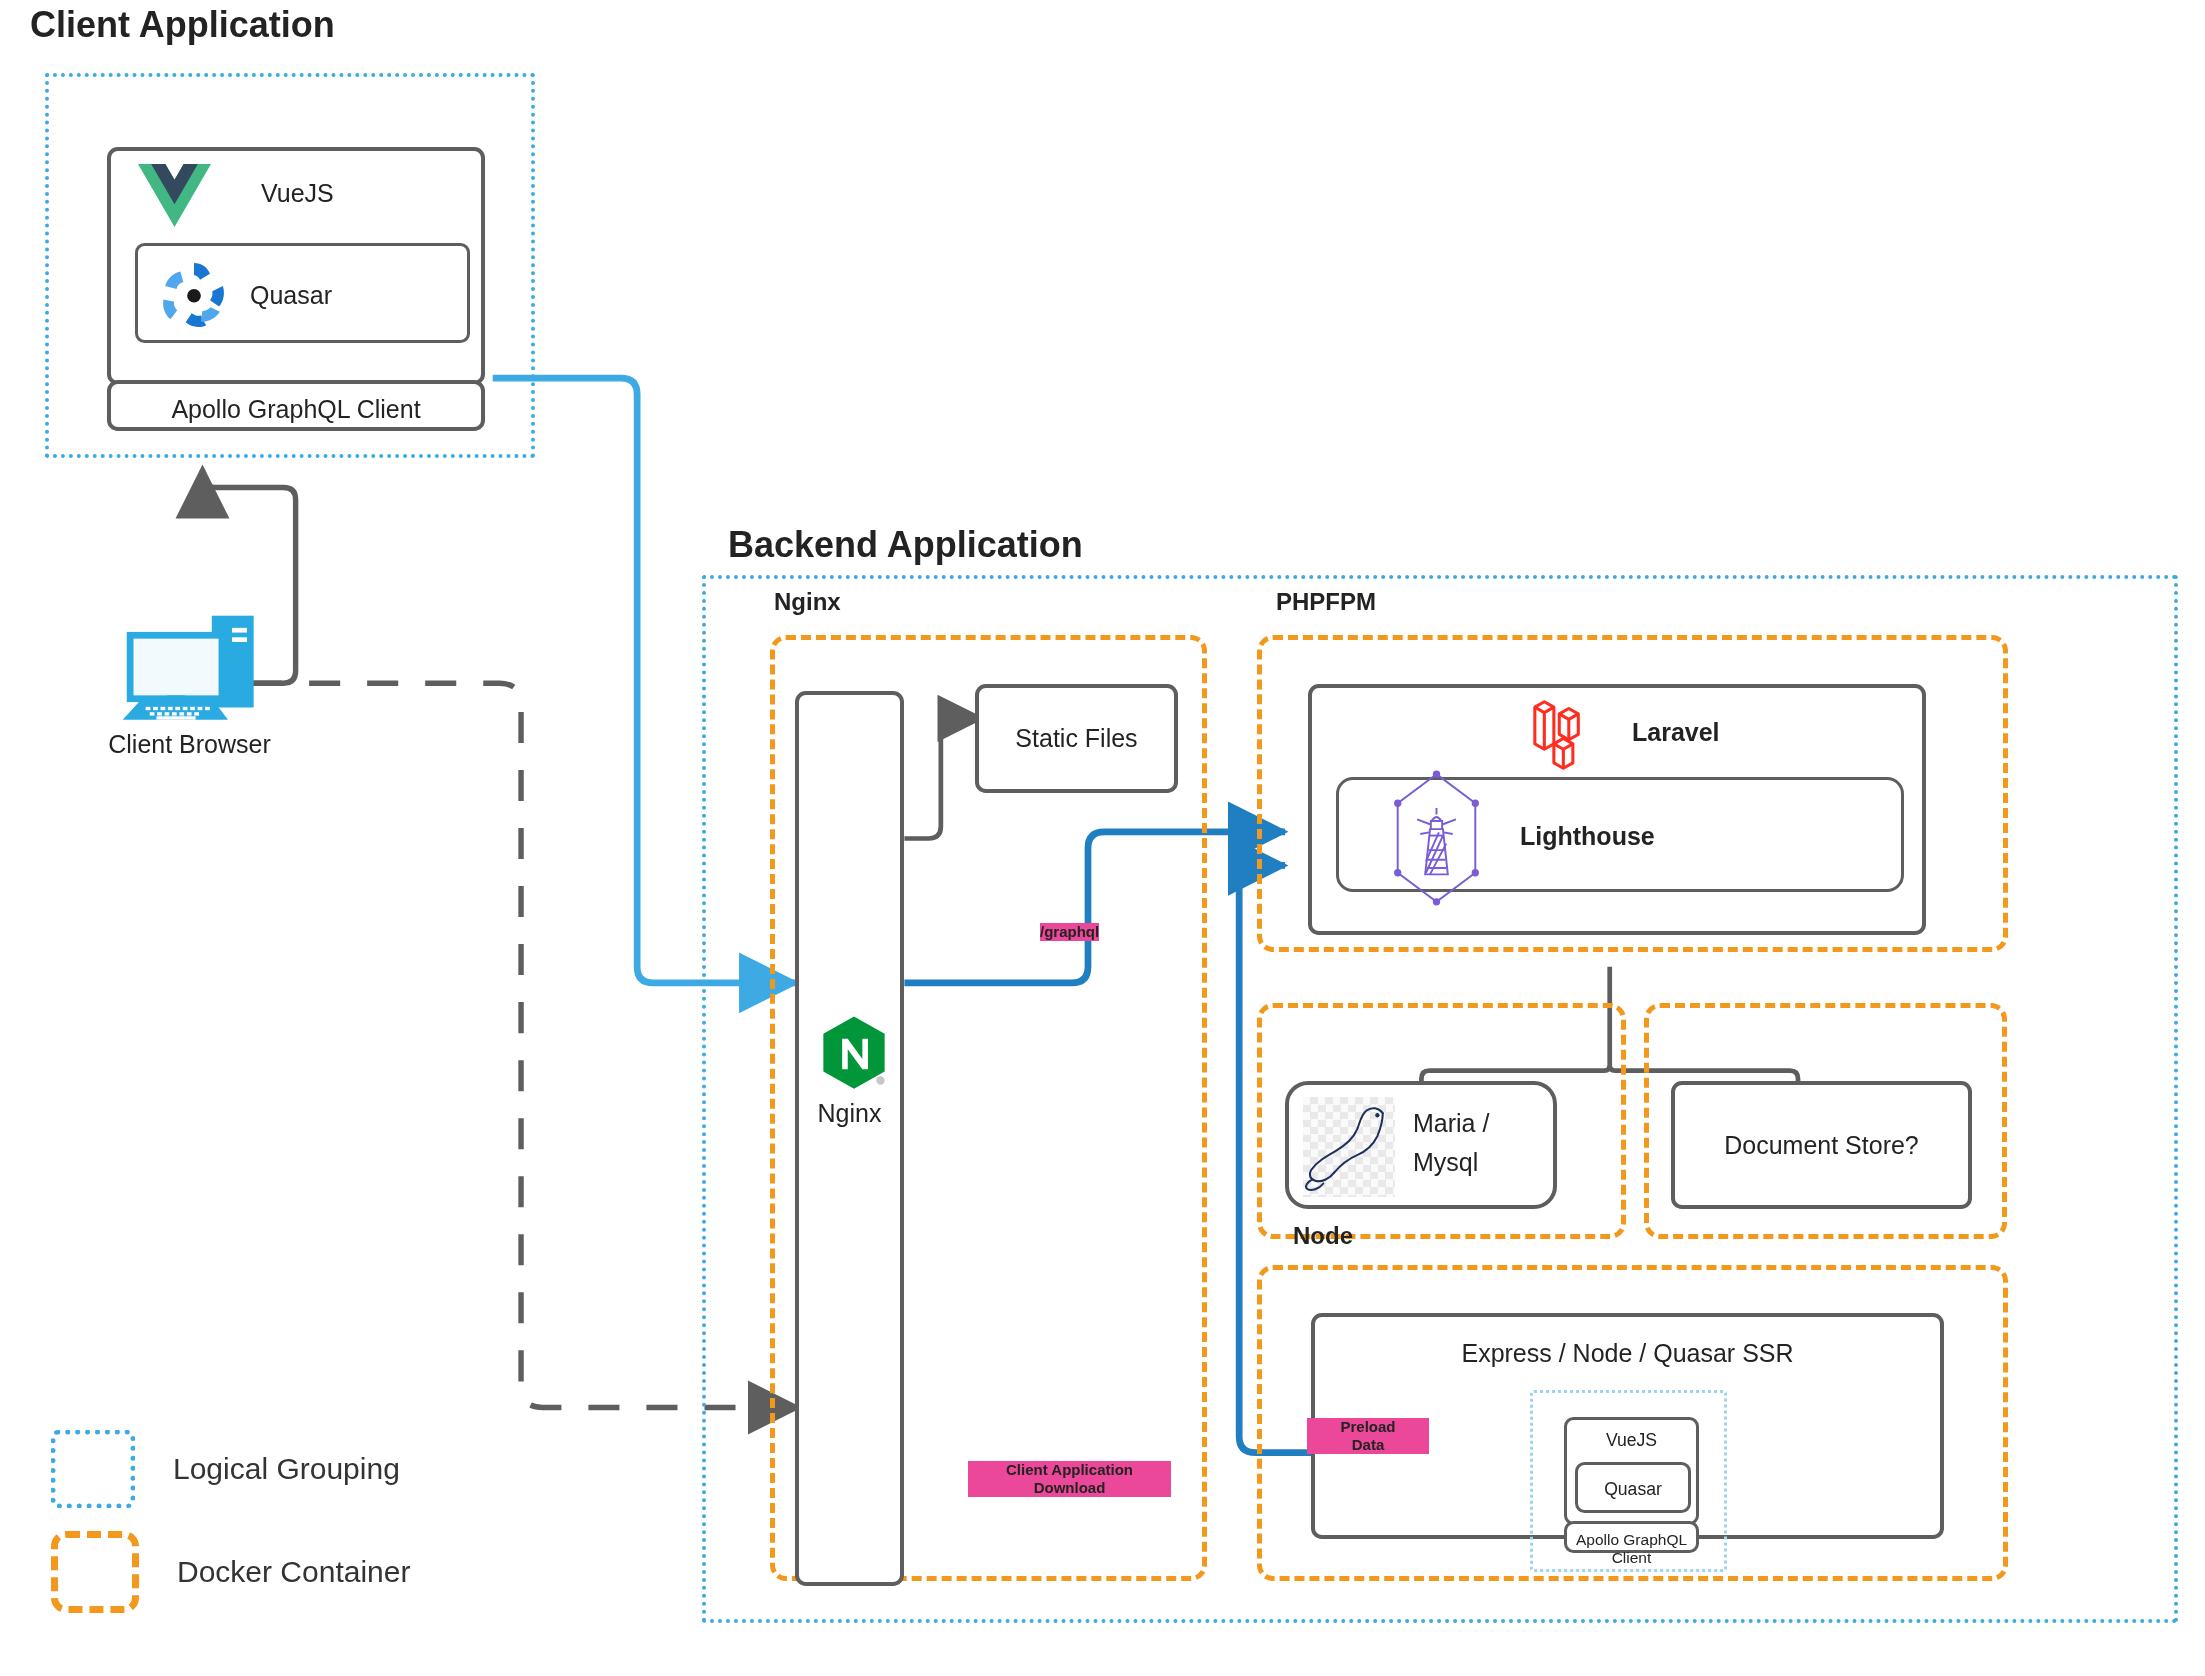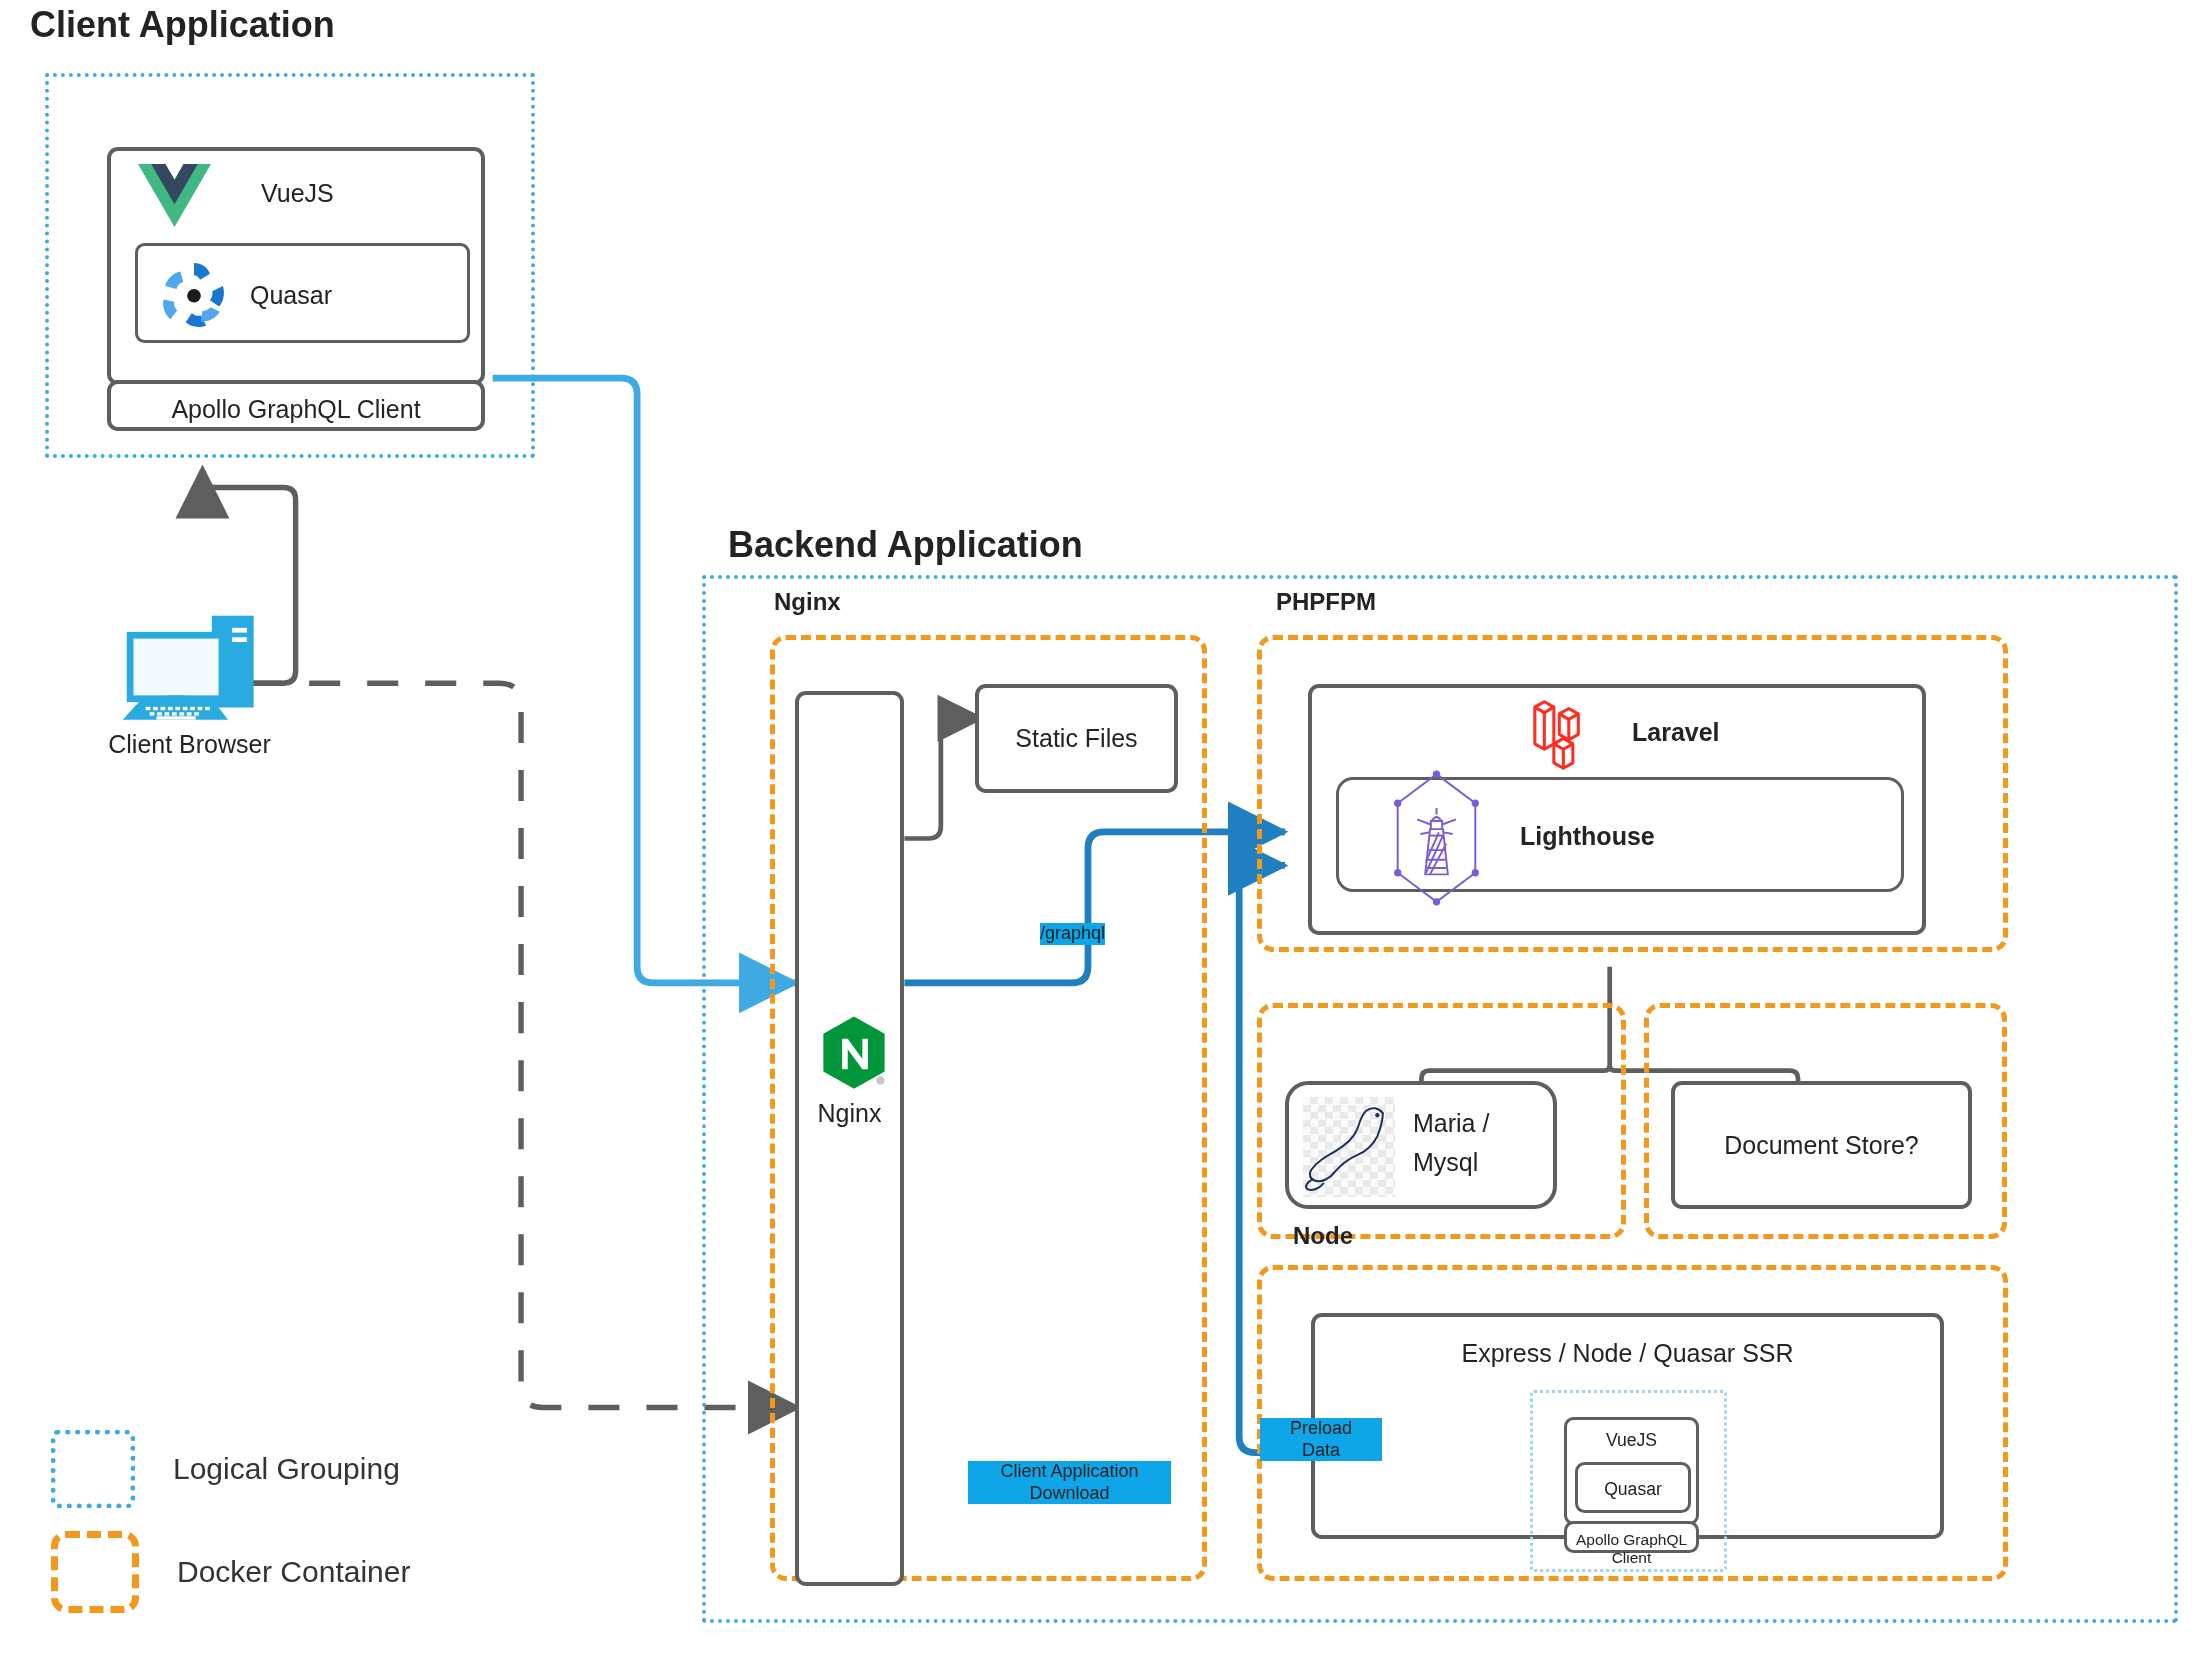--- a/index.html
+++ b/index.html
@@ -68,25 +68,25 @@
   }
   .lbl-36{font-size:25px;}
   .lbl-25{font-size:17.6px;}
   .lbl-22{font-size:15.5px;}
   .center-text{
     position:absolute;left:0;right:0;text-align:center;
   }
 
   .edge-label{
     position:absolute;
-    font-weight:normal;
-    font-size:18px;
+    font-weight:bold;
+    font-size:15px;
     color:#232323;
     white-space:nowrap;
-    background:#0ea5e9;
+    background:#ec4899;
     line-height:1.2;
     text-align:center;
   }
 
   svg.wires{position:absolute;left:0;top:0;width:2205px;height:1677px;overflow:visible;pointer-events:none;}
 
   .legend-swatch-logical{
     width:74px;height:68px;
     border:5.4px dotted #3daae3;
     border-radius:6.8px;
@@ -324,21 +324,21 @@
           <div class="center-text lbl-25" style="top:13.5px;">Quasar</div>
         </div>
       </div>
 
       <div class="abs node-thin" style="left:31px; top:128px; width:135px; height:32px;">
         <div class="center-text lbl-22" style="top:6.8px;">Apollo GraphQL Client</div>
       </div>
     </div>
   </div>
 
-  <div class="edge-label" style="left:1260px; top:1418px; width:122px;">
+  <div class="edge-label" style="left:1307px; top:1418px; width:122px;">
     <span>Preload</span><br>
     <span>Data</span>
   </div>
 
   <div class="abs" style="left:51px; top:1531px; display:flex; align-items:center; gap:38px;">
     <div class="legend-swatch-docker"></div>
     <div class="legend-text">Docker Container</div>
   </div>
 
   <div class="abs" style="left:51px; top:1430px; display:flex; align-items:center; gap:38px;">

